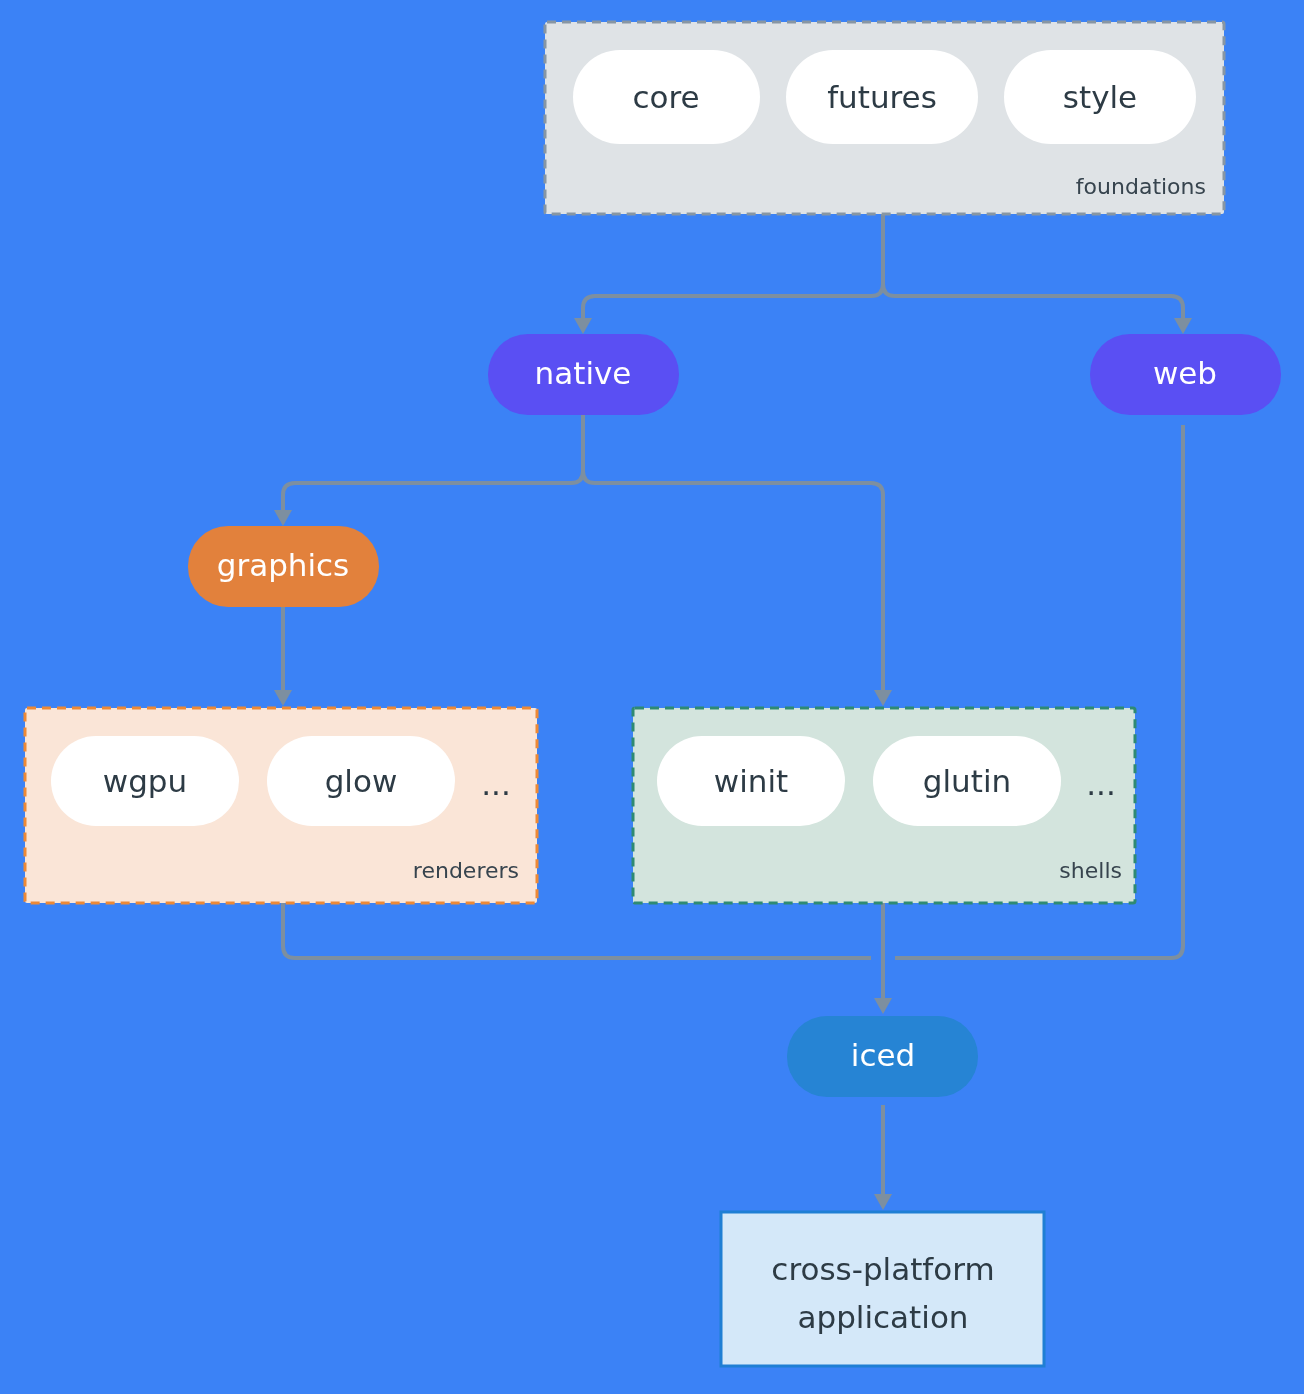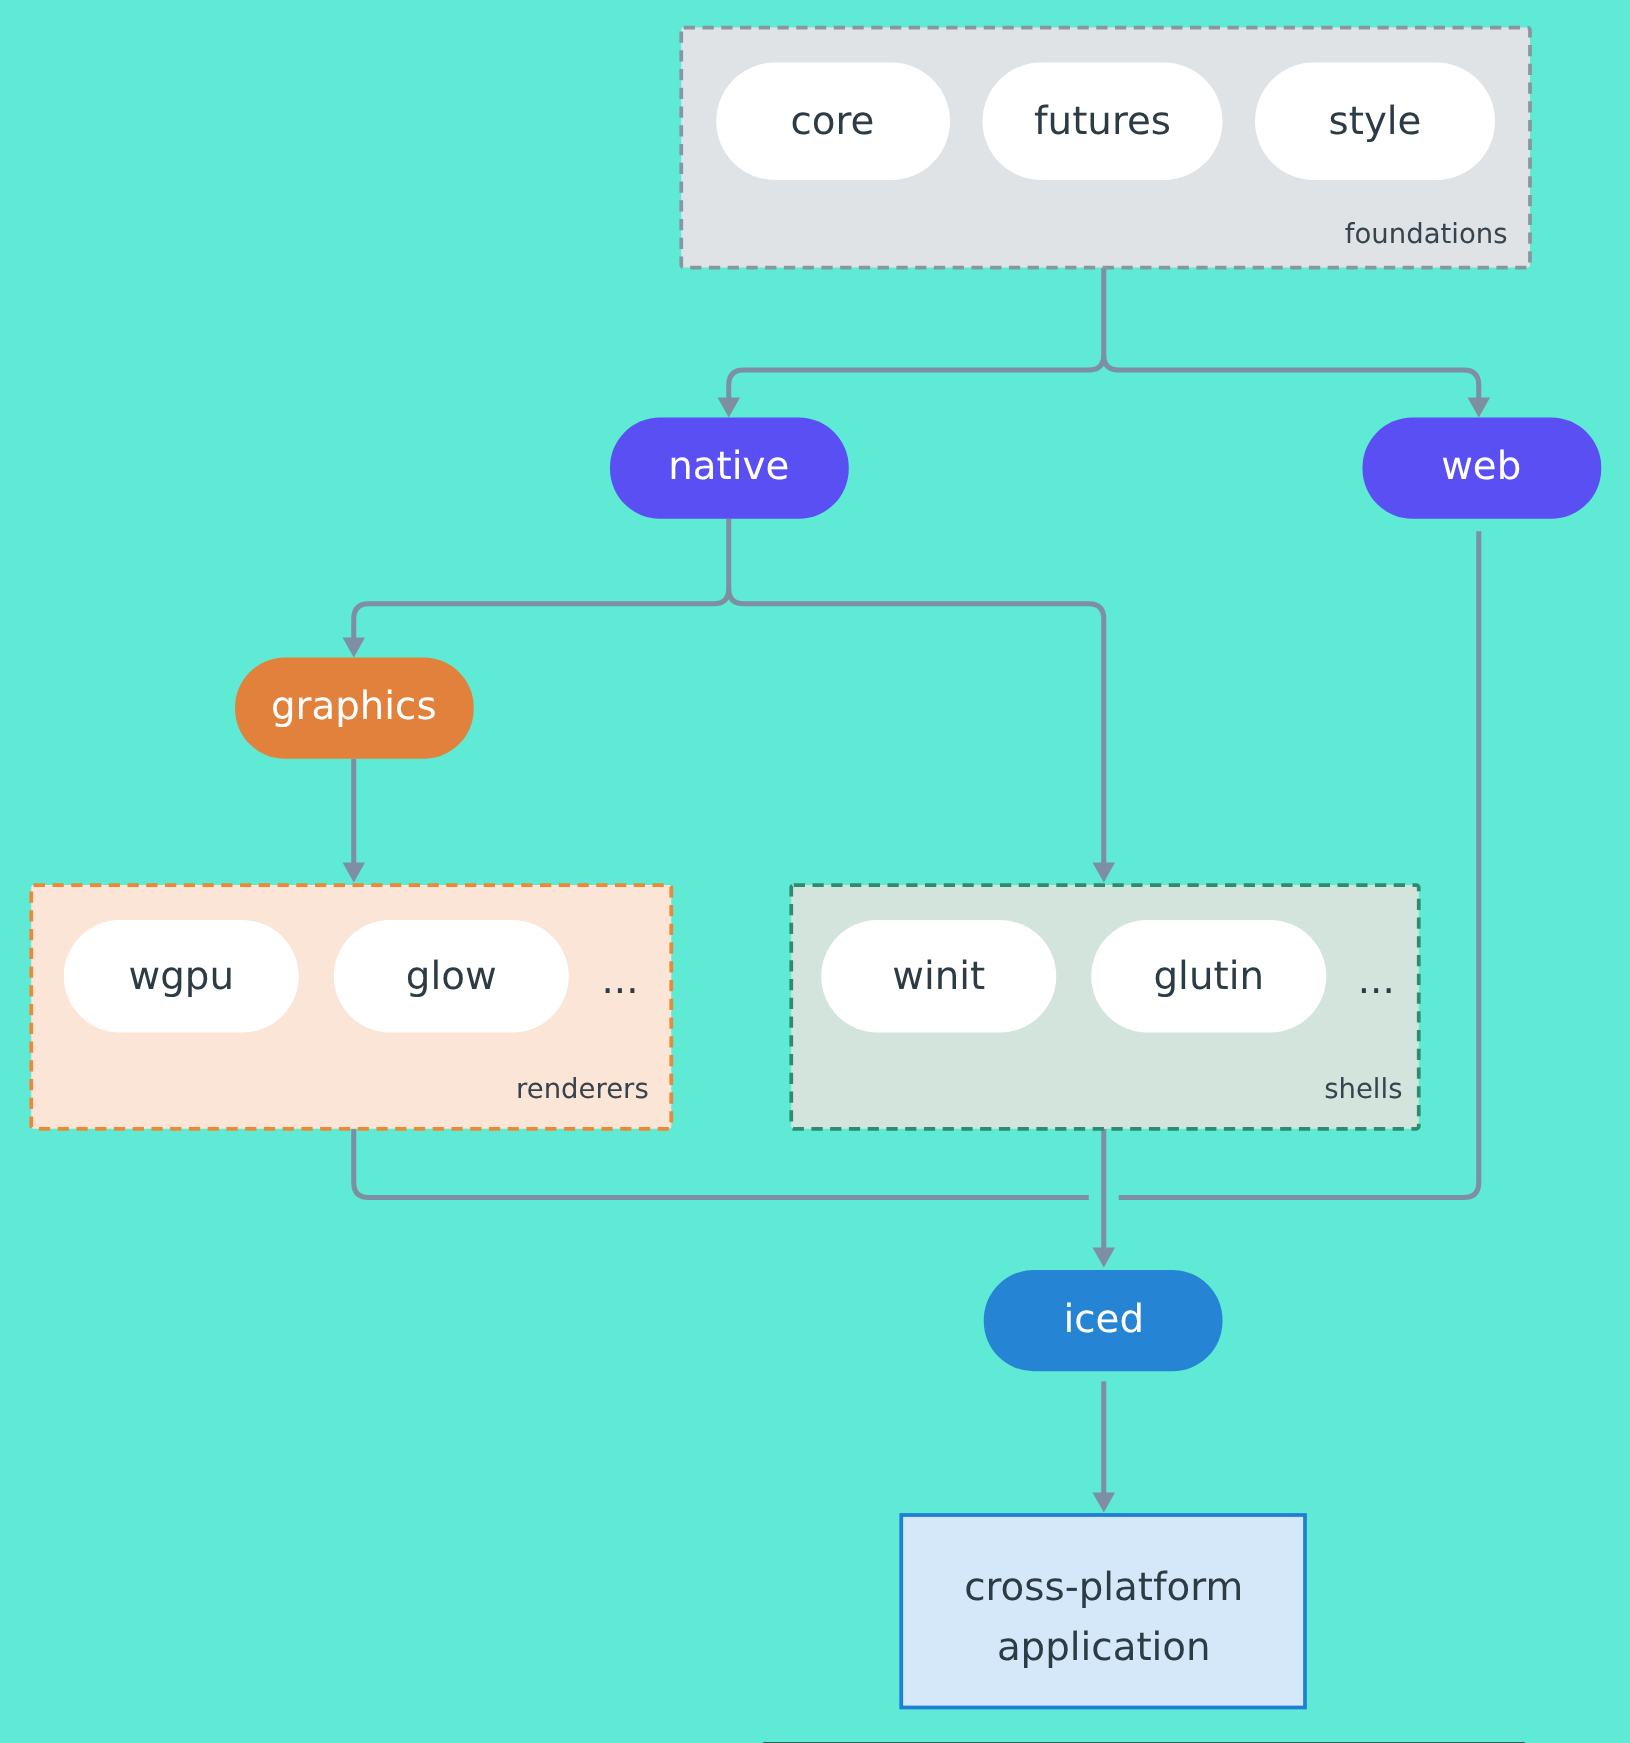--- a/index.html
+++ b/index.html
@@ -4,21 +4,21 @@
 <style>
   html, body {
     margin: 0;
     padding: 0;
     background: #000000;
   }
   #canvas {
     position: relative;
     width: 1304px;
     height: 1394px;
-    background: #5eead4;
+    background: #3b82f6;
     overflow: hidden;
     font-family: "DejaVu Sans", "Liberation Sans", sans-serif;
   }
   svg.layer {
     position: absolute;
     top: 0; left: 0;
     width: 1304px;
     height: 1394px;
   }
   .node-text {

